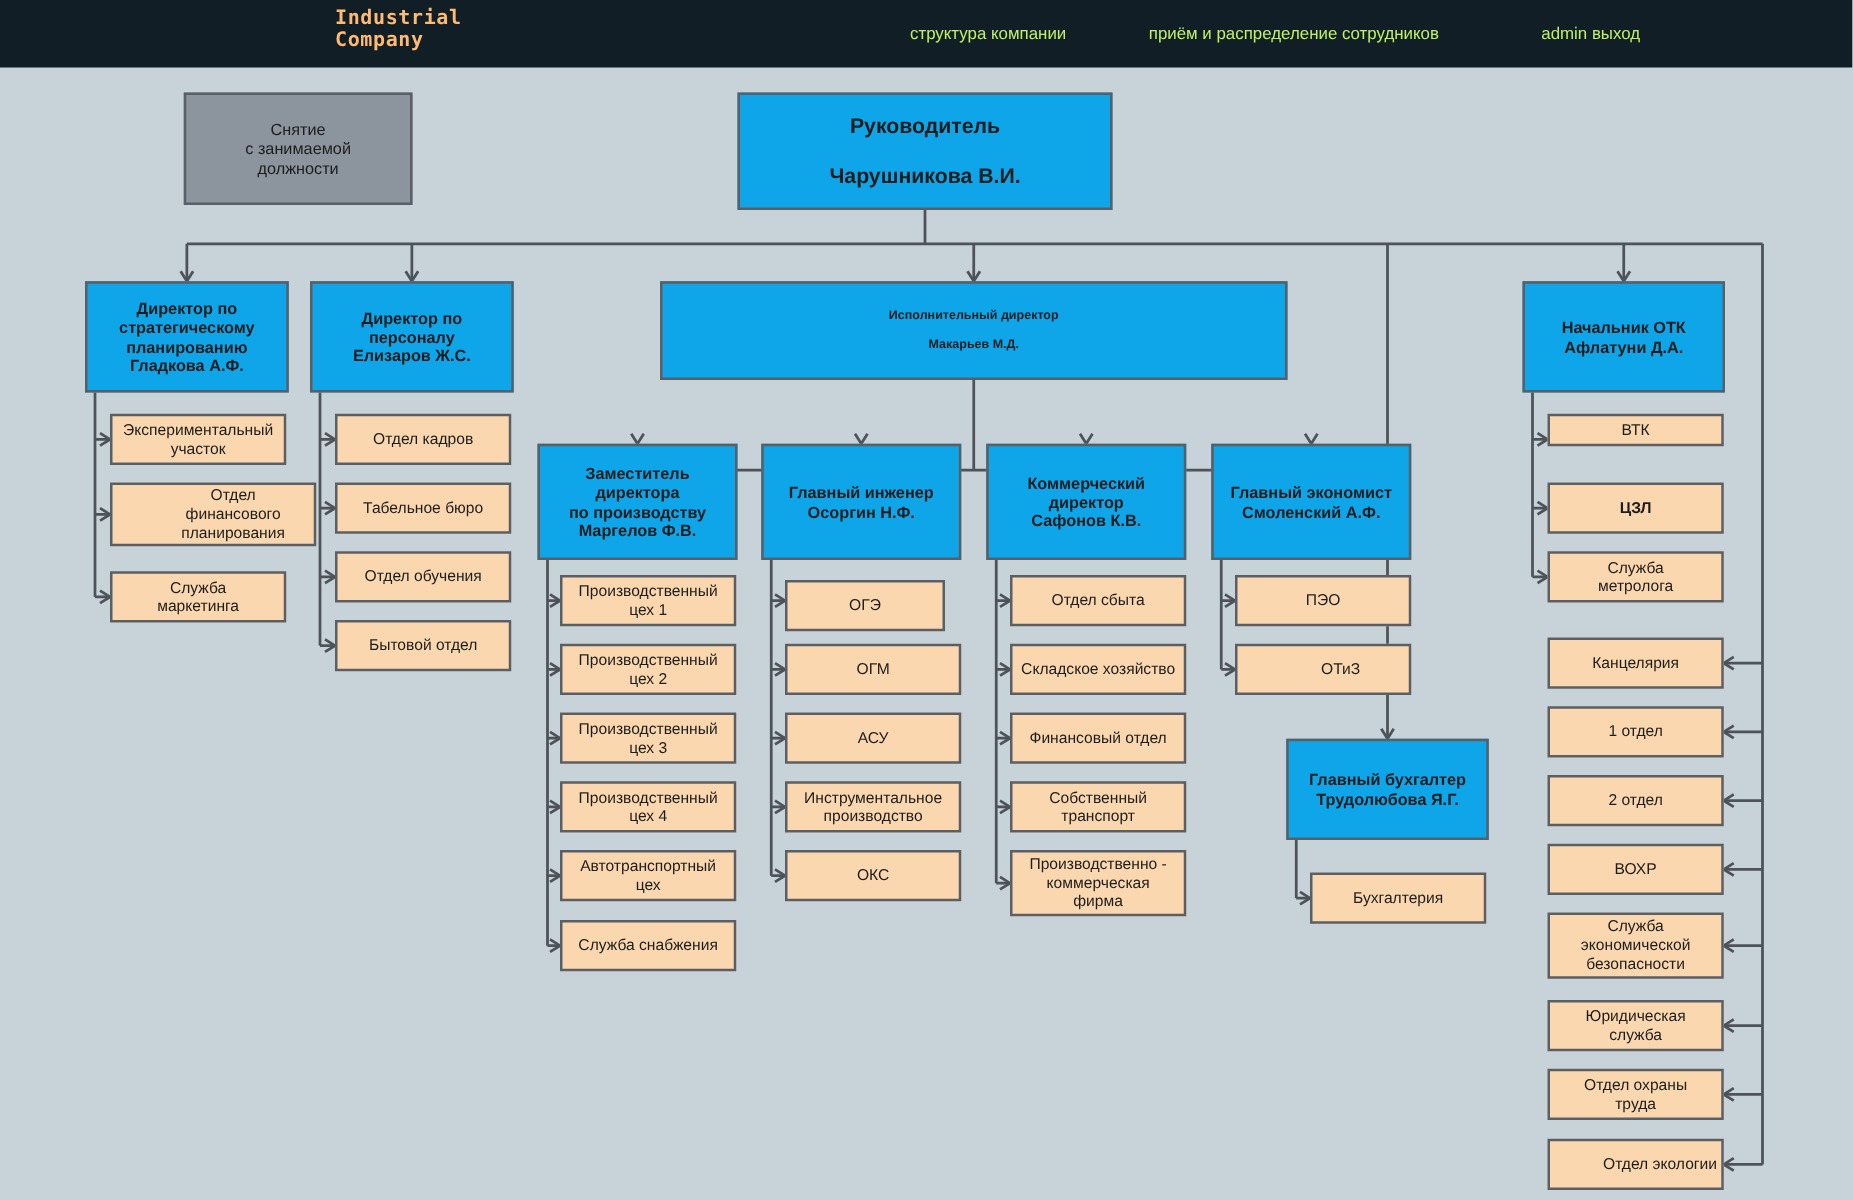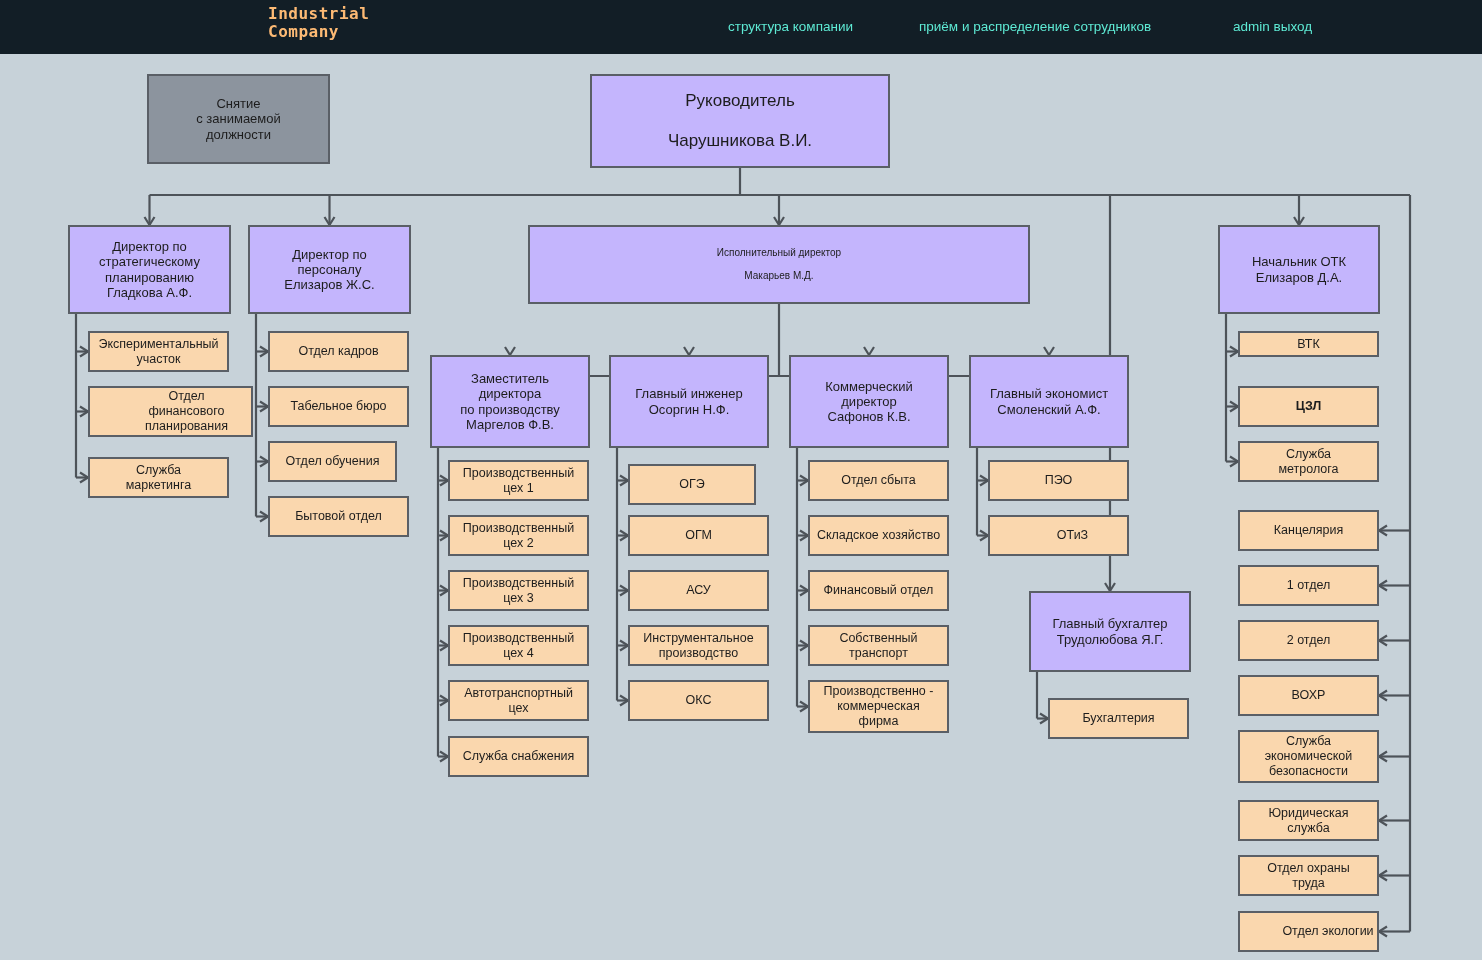--- a/index.html
+++ b/index.html
@@ -23,21 +23,21 @@
     font-family: "DejaVu Sans Mono", monospace;
     font-size: 16px; font-weight: bold; line-height: 18px;
     letter-spacing: 0.5px;
     white-space: pre-line;
   }
   .navlinks {
     position: absolute; left: 700px; top: 0; height: 54px;
     display: flex; align-items: center; gap: 0;
   }
   .navlink {
-    color: #5eead4; font-size: 13.5px; text-decoration: none;
+    color: #bef264; font-size: 13.5px; text-decoration: none;
     white-space: nowrap; cursor: pointer;
   }
   .nl1 { position: absolute; left: 28px; top: 19px; }
   .nl2 { position: absolute; left: 219px; top: 19px; }
   .nl3 { position: absolute; left: 533px; top: 19px; }
 
   
   #chart { position: absolute; left: 0; top: 54px; width: 1482px; height: 906px; }
   #wires { position: absolute; left: 0; top: 0; width: 1482px; height: 906px; pointer-events: none; }
 
@@ -45,21 +45,21 @@
     position: absolute;
     border: 2px solid #5a5f66;
     display: flex; align-items: center; justify-content: center;
     text-align: center;
     color: #1d1d1d;
     line-height: 1.18;
     white-space: pre-line;
     cursor: pointer;
     z-index: 2;
   }
-  .node.exec2  { background: #c4b5fd; font-size: 13px; }
+  .node.exec2  { background: #0ea5e9; font-size: 13px; font-weight: bold; }
   .node.dept   { background: #fad7ae; font-size: 12.5px; }
   .node.gray   { background: #8c949e; font-size: 13px; }
   .node.big    { font-size: 17px; }
   .node.mid    { font-size: 10px; }
 </style>
 </head>
 <body>
 
 <div id="root">
 
@@ -191,21 +191,21 @@
 стратегическому
 планированию
 Гладкова А.Ф.</span></div>
       <div class="node exec2" style="left: 248px; top: 171px; width: 163px; height: 89px;"><span>Директор по
 персоналу
 Елизаров Ж.С.</span></div>
       <div class="node exec2 mid" style="left: 528px; top: 171px; width: 502px; height: 79px;"><span>Исполнительный директор
 
 Макарьев М.Д.</span></div>
       <div class="node exec2" style="left: 1218px; top: 171px; width: 162px; height: 89px;"><span>Начальник ОТК
-Елизаров Д.А.</span></div>
+Афлатуни Д.А.</span></div>
       <div class="node exec2" style="left: 430px; top: 301px; width: 160px; height: 93px;"><span>Заместитель
 директора
 по производству
 Маргелов Ф.В.</span></div>
       <div class="node exec2" style="left: 609px; top: 301px; width: 160px; height: 93px;"><span>Главный инженер
 Осоргин Н.Ф.</span></div>
       <div class="node exec2" style="left: 789px; top: 301px; width: 160px; height: 93px;"><span>Коммерческий
 директор
 Сафонов К.В.</span></div>
       <div class="node exec2" style="left: 969px; top: 301px; width: 160px; height: 93px;"><span>Главный экономист
@@ -214,21 +214,21 @@
 Трудолюбова Я.Г.</span></div>
       <div class="node dept" style="left: 88px; top: 277px; width: 141px; height: 41px;"><span>Экспериментальный
 участок</span></div>
       <div class="node dept" style="left: 88px; top: 332px; width: 165px; height: 51px; padding-left: 32px;"><span>Отдел
 финансового
 планирования</span></div>
       <div class="node dept" style="left: 88px; top: 403px; width: 141px; height: 41px;"><span>Служба
 маркетинга</span></div>
       <div class="node dept" style="left: 268px; top: 277px; width: 141px; height: 41px;"><span>Отдел кадров</span></div>
       <div class="node dept" style="left: 268px; top: 332px; width: 141px; height: 41px;"><span>Табельное бюро</span></div>
-      <div class="node dept" style="left: 268px; top: 387px; width: 129px; height: 41px;"><span>Отдел обучения</span></div>
+      <div class="node dept" style="left: 268px; top: 387px; width: 141px; height: 41px;"><span>Отдел обучения</span></div>
       <div class="node dept" style="left: 268px; top: 442px; width: 141px; height: 41px;"><span>Бытовой отдел</span></div>
       <div class="node dept" style="left: 448px; top: 406px; width: 141px; height: 41px;"><span>Производственный
 цех 1</span></div>
       <div class="node dept" style="left: 448px; top: 461px; width: 141px; height: 41px;"><span>Производственный
 цех 2</span></div>
       <div class="node dept" style="left: 448px; top: 516px; width: 141px; height: 41px;"><span>Производственный
 цех 3</span></div>
       <div class="node dept" style="left: 448px; top: 571px; width: 141px; height: 41px;"><span>Производственный
 цех 4</span></div>
       <div class="node dept" style="left: 448px; top: 626px; width: 141px; height: 41px;"><span>Автотранспортный

